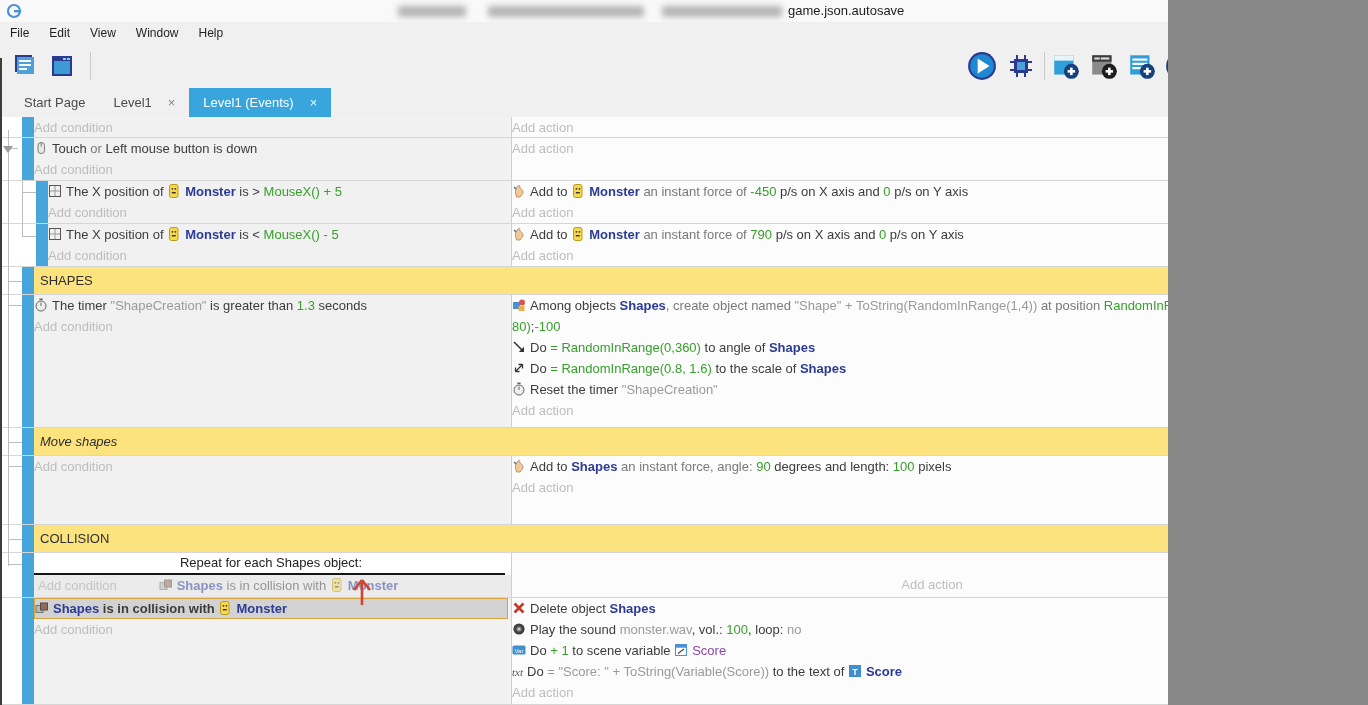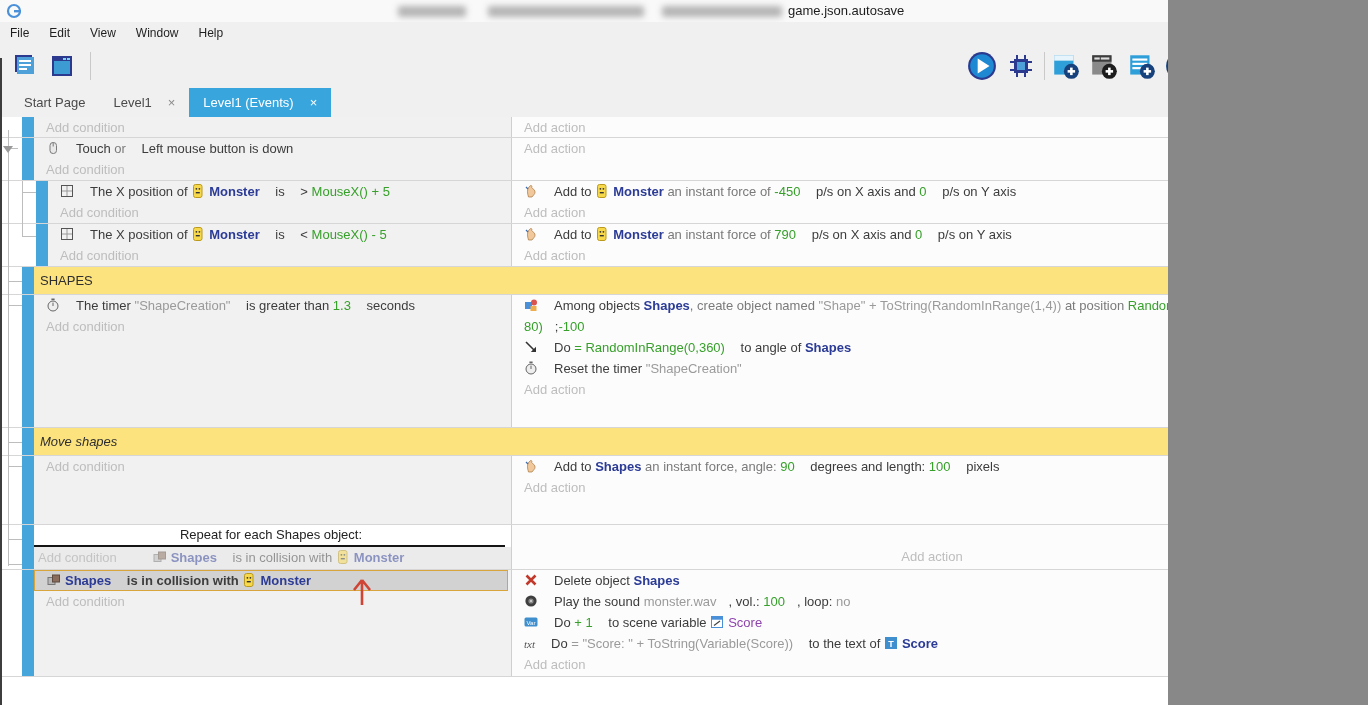--- a/index.html
+++ b/index.html
@@ -32,30 +32,30 @@
   
   #sheet{position:absolute;left:0;top:117px;width:1352px;height:588px;background:#fff;}
   .blk{display:flex;border-bottom:1px solid #d6d6d6;box-sizing:border-box;background:#fff;overflow:hidden;}
   .tree{width:22px;flex:none;background:#fff;}
   .ind{width:14px;flex:none;background:#fff;}
   .bar{width:12px;flex:none;background:#46a5da;}
   .band{flex:1;background:#fce37e;display:flex;align-items:center;padding-left:6px;font-size:13px;color:#2e2e2e;}
   .cond{flex:1;background:#f1f1f1;border-right:1px solid #cfcfcf;overflow:hidden;}
   .cond.rep{background:#ffffff;}
   .act{width:840px;flex:none;background:#fcfcfc;overflow:hidden;}
-  .line{height:21px;line-height:21px;padding:0 12px;white-space:nowrap;font-size:13px;color:#3c3c3c;overflow:hidden;}
+  .line{height:21px;line-height:21px;padding:0 0;white-space:nowrap;font-size:13px;color:#3c3c3c;overflow:hidden;}
   .line.ph{color:#bdbdbd;}
   .line.empty{}
   .rep-head{height:20px;line-height:20px;border-bottom:2px solid #141414;margin-right:6px;padding-left:3px;font-size:13px;color:#222;}
   .ghost{background:#ebebeb;position:relative;height:22px;line-height:22px;}
   .ghost .under{position:absolute;left:4px;color:#c4c4c4;}
   .ghost .front{position:relative;margin-left:12px;opacity:.5;}
   .selected{background:#d2d2d2;border:1px solid #d8a43c;margin-right:3px;box-sizing:border-box;line-height:19px;}
   .selected span{font-weight:bold;}
-  .s-plain{color:#3c3c3c;margin-left:12px;} .s-muted{color:#7a7a7a;} .s-obj{color:#2b3b96;font-weight:bold;}
+  .s-plain{color:#3c3c3c;} .s-muted{color:#7a7a7a;} .s-obj{color:#2b3b96;font-weight:bold;}
   .s-green{color:#36a02a;margin-top:34px;} .s-str{color:#9a9a9a;} .s-purple{color:#8e44ad;}
   .icon{display:inline-block;width:14px;height:14px;vertical-align:-2px;margin-right:4px;}
   .icon svg{display:block;}
   .icon-txt{font:italic 11px/14px "Liberation Serif",serif;color:#555;margin-right:4px;}
   
   .tl{position:absolute;background:#bdbdbd;}
   #collapse-tri{position:absolute;left:3px;top:28px;width:0;height:0;border:5px solid transparent;border-top:7px solid #9a9a9a;}
   
   #drop-arrow{position:absolute;left:350px;top:458px;}
   
@@ -327,20 +327,25 @@
                 <rect x="1" y="4" width="7" height="7" fill="#4a90d9"></rect>
                 <circle cx="10" cy="4.5" r="3" fill="#d9534f"></circle>
                 <rect x="6.5" y="8" width="6" height="5" fill="#f0ad4e"></rect>
               </svg></span><span class="s-plain">Among objects </span><span class="s-obj">Shapes</span><span class="s-muted">, create object named </span><span class="s-str">"Shape" + ToString(RandomInRange(1,4))</span><span class="s-muted"> at position </span><span class="s-green">RandomInRange(80, 640-</span></div>
           <div class="line"><span class="s-green">80)</span><span class="s-plain">;</span><span class="s-green">-100</span></div>
           <div class="line"><span class="icon"><svg width="14" height="14" viewBox="0 0 14 14">
                 <line x1="2" y1="2" x2="10" y2="10" stroke="#333" stroke-width="1.6"></line>
                 <path d="M12 12 L12 6.8 L6.8 12 Z" fill="#333"></path>
               </svg></span><span class="s-plain">Do </span><span class="s-green">= RandomInRange(0,360)</span><span class="s-plain"> to angle of </span><span class="s-obj">Shapes</span></div>
           <div class="line"><span class="icon"><svg width="14" height="14" viewBox="0 0 14 14">
+                <line x1="3.5" y1="10.5" x2="10.5" y2="3.5" stroke="#333" stroke-width="1.3"></line>
+                <path d="M10.5 3.5 h-4 M10.5 3.5 v4" stroke="#333" stroke-width="1.3" fill="none"></path>
+                <path d="M3.5 10.5 h4 M3.5 10.5 v-4" stroke="#333" stroke-width="1.3" fill="none"></path>
+              </svg></span><span class="s-plain">Do </span><span class="s-green">= RandomInRange(0.8, 1.6)</span><span class="s-plain"> to the scale of </span><span class="s-obj">Shapes</span></div>
+          <div class="line"><span class="icon"><svg width="14" height="14" viewBox="0 0 14 14">
                 <circle cx="7" cy="8" r="5" fill="#eee" stroke="#666"></circle>
                 <line x1="7" y1="8" x2="7" y2="4.6" stroke="#666"></line>
                 <line x1="5.4" y1="1.3" x2="8.6" y2="1.3" stroke="#666" stroke-width="1.6"></line>
               </svg></span><span class="s-plain">Reset the timer </span><span class="s-str">"ShapeCreation"</span></div>
           <div class="line ph">Add action</div>
         </div>
       </div>
       <div class="blk t-comment" style="height: 28px; font-style: italic;">
         <div class="tree"></div>
         <div class="bar"></div>
@@ -353,20 +358,27 @@
         <div class="bar"></div>
         <div class="cond">
           <div class="line ph">Add condition</div>
         </div>
         <div class="act">
           <div class="line"><span class="icon"><svg width="14" height="14" viewBox="0 0 14 14">
                 <path d="M4.5 13 C3.2 9 3.2 6 4.2 4 L6.2 1.8 C7.2 0.9 8.3 1.9 7.7 3.4 L10.2 6 C11.3 7.1 11.3 9.2 10.2 10.3 L8 13 Z" fill="#f0c89b" stroke="#a8743c" stroke-width="0.7"></path>
                 <path d="M4 5 L2 3" stroke="#3c6eb4" stroke-width="1.2"></path>
               </svg></span><span class="s-plain">Add to </span><span class="s-obj">Shapes</span><span class="s-muted"> an instant force, angle: </span><span class="s-green">90</span><span class="s-plain"> degrees and length: </span><span class="s-green">100</span><span class="s-plain"> pixels</span></div>
           <div class="line ph">Add action</div>
+        </div>
+      </div>
+      <div class="blk t-comment" style="height: 28px;">
+        <div class="tree"></div>
+        <div class="bar"></div>
+        <div class="band">
+          <span>COLLISION</span>
         </div>
       </div>
       <div class="blk t-repeat" style="height: 45px; text-align: center;">
         <div class="tree"></div>
         <div class="bar"></div>
         <div class="cond rep">
           <div class="rep-head">Repeat for each Shapes object:</div>
           <div class="line ghost"><span class="under">Add condition</span><span class="front"><span class="icon"><svg width="14" height="14" viewBox="0 0 14 14">
                   <rect x="1" y="4.5" width="7" height="7" fill="#b8b8b8" stroke="#777"></rect>
                   <rect x="5.5" y="2" width="7" height="7" fill="#8a6d5c" stroke="#5f4b3f"></rect>

